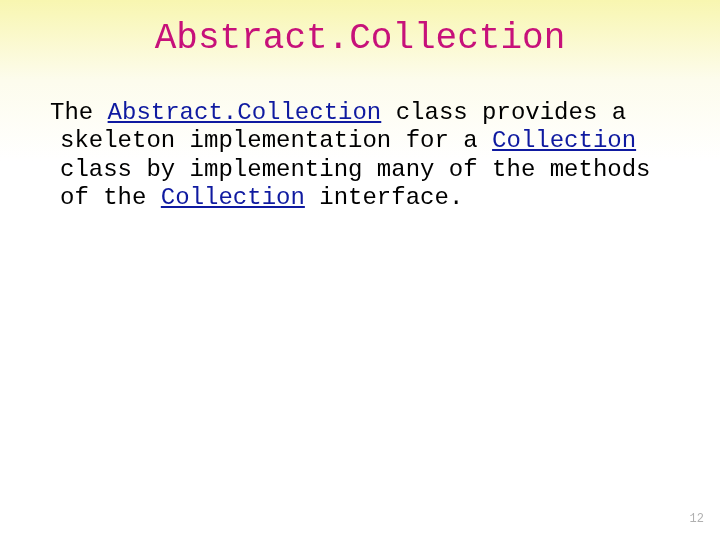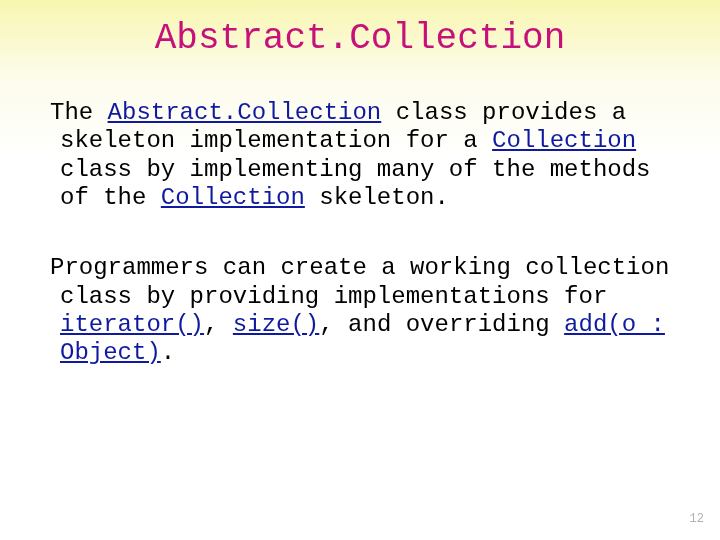--- a/index.html
+++ b/index.html
@@ -48,22 +48,19 @@
   }
 </style>
 </head>
 <body>
 
 <div class="slide">
   <h1 class="title">Abstract.Collection</h1>
 
   <div class="body">
     <p class="para">
-      <span>The </span><span class="lk">Abstract.Collection</span><span> class provides a skeleton implementation for a </span><span class="lk">Collection</span><span> class by implementing many of the methods of the </span><span class="lk">Collection</span><span> skeleton.</span>
+      <span>The </span><span class="lk">Abstract.Collection</span><span> class provides a skeleton implementation for a </span><span class="lk">Collection</span><span> class by implementing many of the methods of the </span><span class="lk">Collection</span><span> interface.</span>
     </p>
 
-    <p class="para">
-      <span>Programmers can create a working collection class by providing implementations for </span><span class="lk">iterator()</span><span>, </span><span class="lk">size()</span><span>, and overriding </span><span class="lk">add(o : Object)</span><span>.</span>
-    </p>
   </div>
 
   <div class="pagenum">12</div>
 </div>
 
 </body></html>

